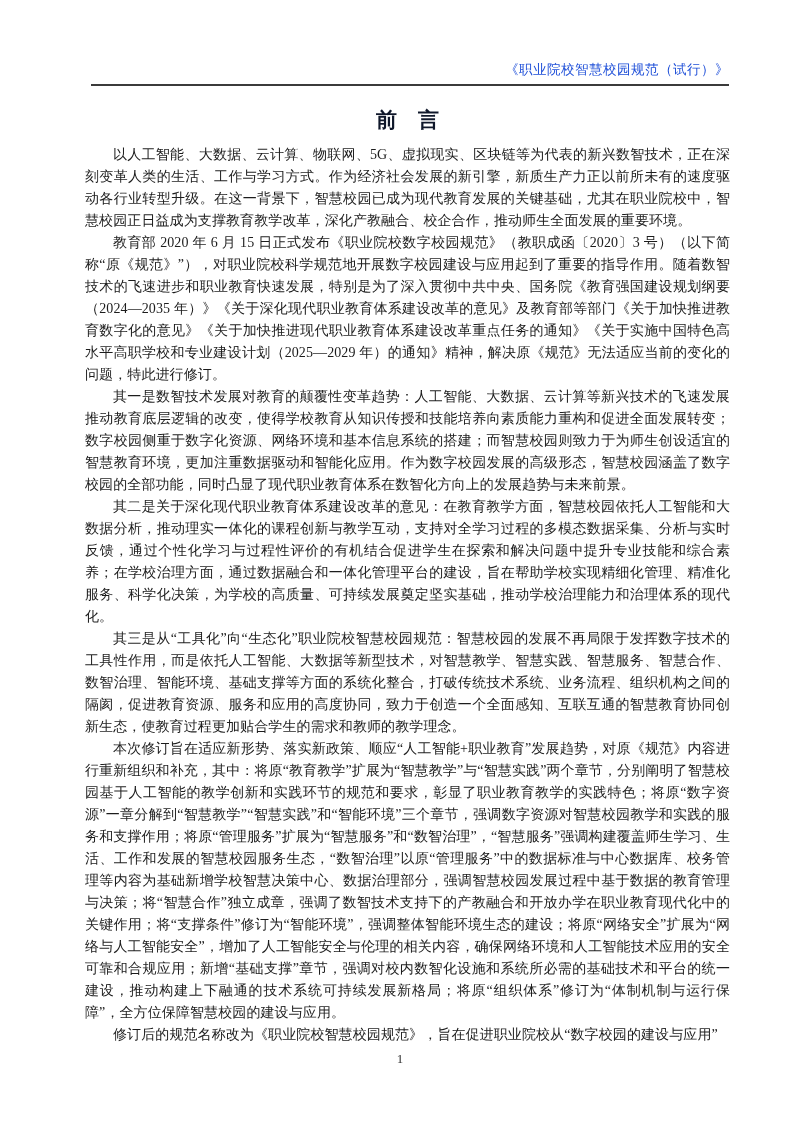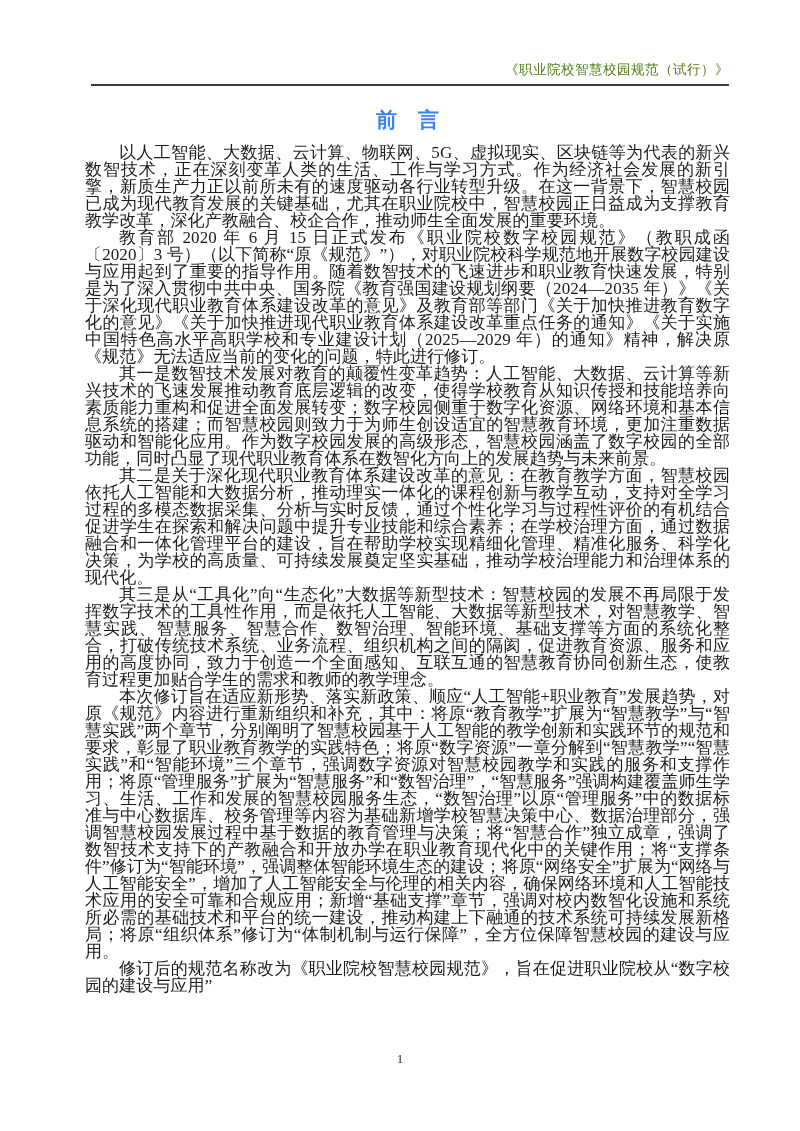--- a/index.html
+++ b/index.html
@@ -11,21 +11,21 @@
     font-family: "Liberation Serif", "DejaVu Serif", serif;
     color: #1c1c1c;
     overflow: hidden;
   }
   .running-header {
     position: absolute;
     top: 61px;
     right: 71px;
     font-size: 13.5px;
     letter-spacing: 0.5px;
-    color: #4d7c0f;
+    color: #1d4ed8;
     white-space: nowrap;
   }
   .header-rule {
     position: absolute;
     top: 84px;
     left: 91px;
     right: 71px;
     height: 2px;
     background: #3b3b3b;
   }
@@ -34,26 +34,26 @@
     top: 104px;
     left: 85px;
     width: 645px;
   }
   .doc-title {
     margin: 0 0 8px 0;
     text-align: center;
     font-size: 21px;
     font-weight: bold;
     line-height: 32px;
-    color: #3b82f6;
+    color: #0f172a;
   }
   .body-text p.para {
     margin: 0;
-    font-size: 17px;
-    line-height: 17px;
+    font-size: 14px;
+    line-height: 22px;
     text-align: justify;
     text-indent: 2em;
     letter-spacing: 0.1px;
   }
   .body-text .bold { font-weight: normal; }
   .page-number {
     position: absolute;
     top: 1051px;
     left: 0;
     width: 100%;
@@ -68,19 +68,19 @@
 <div class="page">
   <div class="running-header">《职业院校智慧校园规范（试行）》</div>
   <div class="header-rule"></div>
   <div class="content">
     <h1 class="doc-title">前　言</h1>
     <div class="body-text">
         <p class="para"><span>以人工智能、大数据、云计算、物联网、5G、虚拟现实、区块链等为代表的新兴数智技术，正在深刻变革人类的生活、工作与学习方式。作为经济社会发展的新引擎，新质生产力正以前所未有的速度驱动各行业转型升级。在这一背景下，智慧校园已成为现代教育发展的关键基础，尤其在职业院校中，智慧校园正日益成为支撑教育教学改革，深化产教融合、校企合作，推动师生全面发展的重要环境。</span></p>
         <p class="para"><span>教育部 2020 年 6 月 15 日正式发布《职业院校数字校园规范》（教职成函〔2020〕3 号）（以下简称“原《规范》”），对职业院校科学规范地开展数字校园建设与应用起到了重要的指导作用。随着数智技术的飞速进步和职业教育快速发展，特别是为了深入贯彻中共中央、国务院《教育强国建设规划纲要（2024—2035 年）》《关于深化现代职业教育体系建设改革的意见》及教育部等部门《关于加快推进教育数字化的意见》《关于加快推进现代职业教育体系建设改革重点任务的通知》《关于实施中国特色高水平高职学校和专业建设计划（2025—2029 年）的通知》精神，解决原《规范》无法适应当前的变化的问题，特此进行修订。</span></p>
         <p class="para"><span>其一是</span><span class="bold">数智技术发展对教育的颠覆性变革趋势：</span><span>人工智能、大数据、云计算等新兴技术的飞速发展推动教育底层逻辑的改变，使得学校教育从知识传授和技能培养向素质能力重构和促进全面发展转变；数字校园侧重于数字化资源、网络环境和基本信息系统的搭建；而智慧校园则致力于为师生创设适宜的智慧教育环境，更加注重数据驱动和智能化应用。作为数字校园发展的高级形态，智慧校园涵盖了数字校园的全部功能，同时凸显了现代职业教育体系在数智化方向上的发展趋势与未来前景。</span></p>
         <p class="para"><span>其二是</span><span class="bold">关于深化现代职业教育体系建设改革的意见：</span><span>在教育教学方面，智慧校园依托人工智能和大数据分析，推动理实一体化的课程创新与教学互动，支持对全学习过程的多模态数据采集、分析与实时反馈，通过个性化学习与过程性评价的有机结合促进学生在探索和解决问题中提升专业技能和综合素养；在学校治理方面，通过数据融合和一体化管理平台的建设，旨在帮助学校实现精细化管理、精准化服务、科学化决策，为学校的高质量、可持续发展奠定坚实基础，推动学校治理能力和治理体系的现代化。</span></p>
-        <p class="para"><span>其三是</span><span class="bold">从“工具化”向“生态化”大数据等新型技术：</span><span>智慧校园的发展不再局限于发挥数字技术的工具性作用，而是依托人工智能、大数据等新型技术，对智慧教学、智慧实践、智慧服务、智慧合作、数智治理、智能环境、基础支撑等方面的系统化整合，打破传统技术系统、业务流程、组织机构之间的隔阂，促进教育资源、服务和应用的高度协同，致力于创造一个全面感知、互联互通的智慧教育协同创新生态，使教育过程更加贴合学生的需求和教师的教学理念。</span></p>
+        <p class="para"><span>其三是</span><span class="bold">从“工具化”向“生态化”职业院校智慧校园规范：</span><span>智慧校园的发展不再局限于发挥数字技术的工具性作用，而是依托人工智能、大数据等新型技术，对智慧教学、智慧实践、智慧服务、智慧合作、数智治理、智能环境、基础支撑等方面的系统化整合，打破传统技术系统、业务流程、组织机构之间的隔阂，促进教育资源、服务和应用的高度协同，致力于创造一个全面感知、互联互通的智慧教育协同创新生态，使教育过程更加贴合学生的需求和教师的教学理念。</span></p>
         <p class="para"><span>本次修订旨在适应新形势、落实新政策、顺应“人工智能+职业教育”发展趋势，对原《规范》内容进行重新组织和补充，其中：将原“教育教学”扩展为“智慧教学”与“智慧实践”两个章节，分别阐明了智慧校园基于人工智能的教学创新和实践环节的规范和要求，彰显了职业教育教学的实践特色；将原“数字资源”一章分解到“智慧教学”“智慧实践”和“智能环境”三个章节，强调数字资源对智慧校园教学和实践的服务和支撑作用；将原“管理服务”扩展为“智慧服务”和“数智治理”，“智慧服务”强调构建覆盖师生学习、生活、工作和发展的智慧校园服务生态，“数智治理”以原“管理服务”中的数据标准与中心数据库、校务管理等内容为基础新增学校智慧决策中心、数据治理部分，强调智慧校园发展过程中基于数据的教育管理与决策；将“智慧合作”独立成章，强调了数智技术支持下的产教融合和开放办学在职业教育现代化中的关键作用；将“支撑条件”修订为“智能环境”，强调整体智能环境生态的建设；将原“网络安全”扩展为“网络与人工智能安全”，增加了人工智能安全与伦理的相关内容，确保网络环境和人工智能技术应用的安全可靠和合规应用；新增“基础支撑”章节，强调对校内数智化设施和系统所必需的基础技术和平台的统一建设，推动构建上下融通的技术系统可持续发展新格局；将原“组织体系”修订为“体制机制与运行保障”，全方位保障智慧校园的建设与应用。</span></p>
         <p class="para"><span>修订后的规范名称改为《职业院校智慧校园规范》，旨在促进职业院校从“数字校园的建设与应用”</span></p>
       </div>
   </div>
   <div class="page-number">1</div>
 </div>
 
 </body></html>

